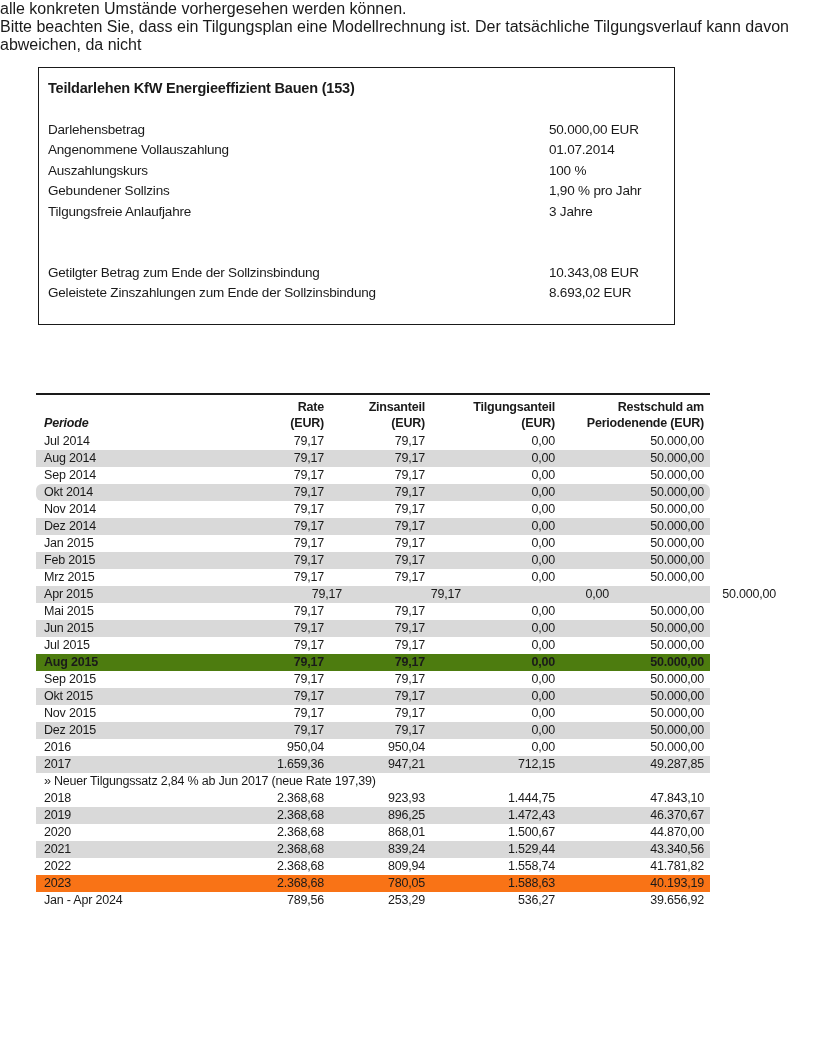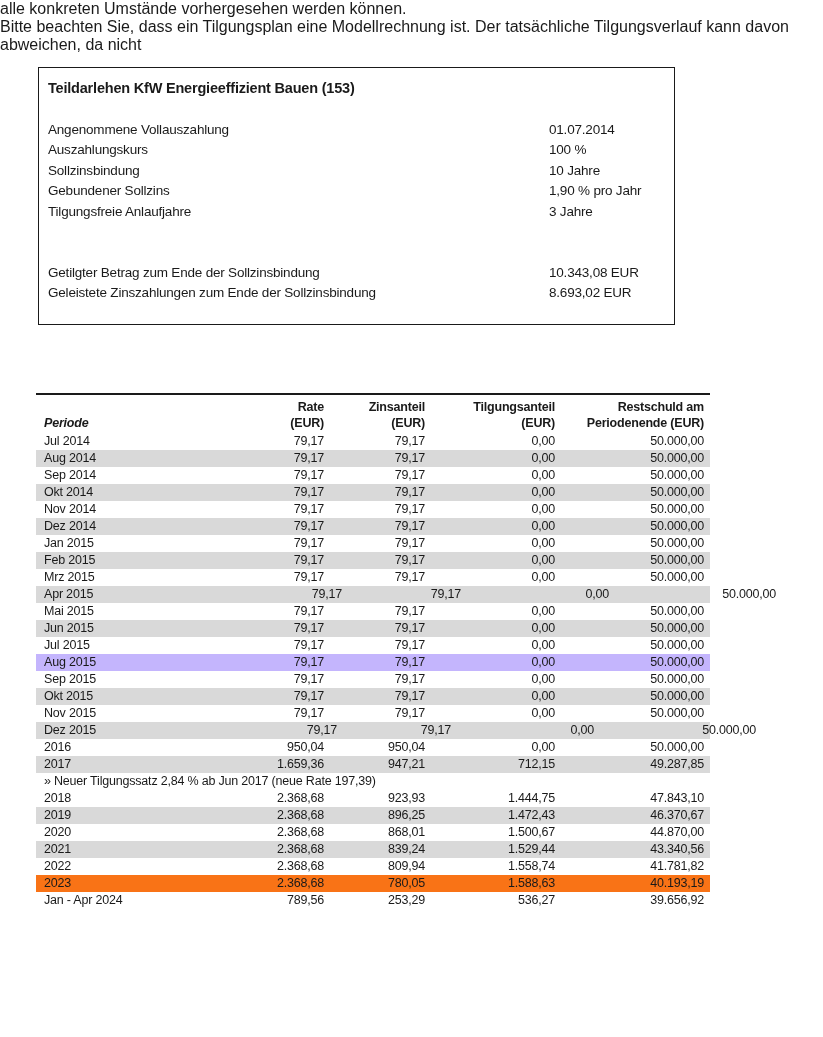--- a/index.html
+++ b/index.html
@@ -62,23 +62,23 @@
   }
 </style>
 </head>
 <body>
 
 <div class="page">
 
   <section class="info-box">
     <div class="info-title">Teildarlehen KfW Energieeffizient Bauen (153)</div>
     <div class="info-group" id="info-details">
+        <div class="info-row"><span>Darlehensbetrag</span><span class="val">50.000,00 EUR</span></div>
         <div class="info-row"><span>Angenommene Vollauszahlung</span><span class="val">01.07.2014</span></div>
         <div class="info-row"><span>Auszahlungskurs</span><span class="val">100 %</span></div>
-        <div class="info-row"><span>Sollzinsbindung</span><span class="val">10 Jahre</span></div>
         <div class="info-row"><span>Gebundener Sollzins</span><span class="val">1,90 % pro Jahr</span></div>
         <div class="info-row"><span>Tilgungsfreie Anlaufjahre</span><span class="val">3 Jahre</span></div>
       </div>
     <div class="info-group" id="info-results">
         <div class="info-row"><span>Getilgter Betrag zum Ende der Sollzinsbindung</span><span class="val">10.343,08 EUR</span></div>
         <div class="info-row"><span>Geleistete Zinszahlungen zum Ende der Sollzinsbindung</span><span class="val">8.693,02 EUR</span></div>
       </div>
   </section>
 
   <section class="schedule">
@@ -106,21 +106,21 @@
           <div class="c">0,00</div>
           <div class="c">50.000,00</div>
         </div>
         <div class="trow">
           <div class="c first">Sep 2014</div>
           <div class="c">79,17</div>
           <div class="c">79,17</div>
           <div class="c">0,00</div>
           <div class="c">50.000,00</div>
         </div>
-        <div class="trow shaded" style="background: rgb(217, 217, 217);">
+        <div class="trow shaded" style="background: rgb(217, 217, 217); border-radius: 6px;">
           <div class="c first">Okt 2014</div>
           <div class="c">79,17</div>
           <div class="c">79,17</div>
           <div class="c">0,00</div>
           <div class="c">50.000,00</div>
         </div>
         <div class="trow">
           <div class="c first">Nov 2014</div>
           <div class="c">79,17</div>
           <div class="c">79,17</div>
@@ -176,21 +176,21 @@
           <div class="c">0,00</div>
           <div class="c">50.000,00</div>
         </div>
         <div class="trow">
           <div class="c first">Jul 2015</div>
           <div class="c">79,17</div>
           <div class="c">79,17</div>
           <div class="c">0,00</div>
           <div class="c">50.000,00</div>
         </div>
-        <div class="trow shaded" style="background: #c4b5fd;">
+        <div class="trow shaded" style="background: #4d7c0f; font-weight: bold;">
           <div class="c first">Aug 2015</div>
           <div class="c">79,17</div>
           <div class="c">79,17</div>
           <div class="c">0,00</div>
           <div class="c">50.000,00</div>
         </div>
         <div class="trow">
           <div class="c first">Sep 2015</div>
           <div class="c">79,17</div>
           <div class="c">79,17</div>
@@ -204,21 +204,21 @@
           <div class="c">0,00</div>
           <div class="c">50.000,00</div>
         </div>
         <div class="trow">
           <div class="c first">Nov 2015</div>
           <div class="c">79,17</div>
           <div class="c">79,17</div>
           <div class="c">0,00</div>
           <div class="c">50.000,00</div>
         </div>
-        <div class="trow shaded" style="background: rgb(217, 217, 217); gap: 13px;">
+        <div class="trow shaded" style="background: rgb(217, 217, 217);">
           <div class="c first">Dez 2015</div>
           <div class="c">79,17</div>
           <div class="c">79,17</div>
           <div class="c">0,00</div>
           <div class="c">50.000,00</div>
         </div>
         <div class="trow">
           <div class="c first">2016</div>
           <div class="c">950,04</div>
           <div class="c">950,04</div>

